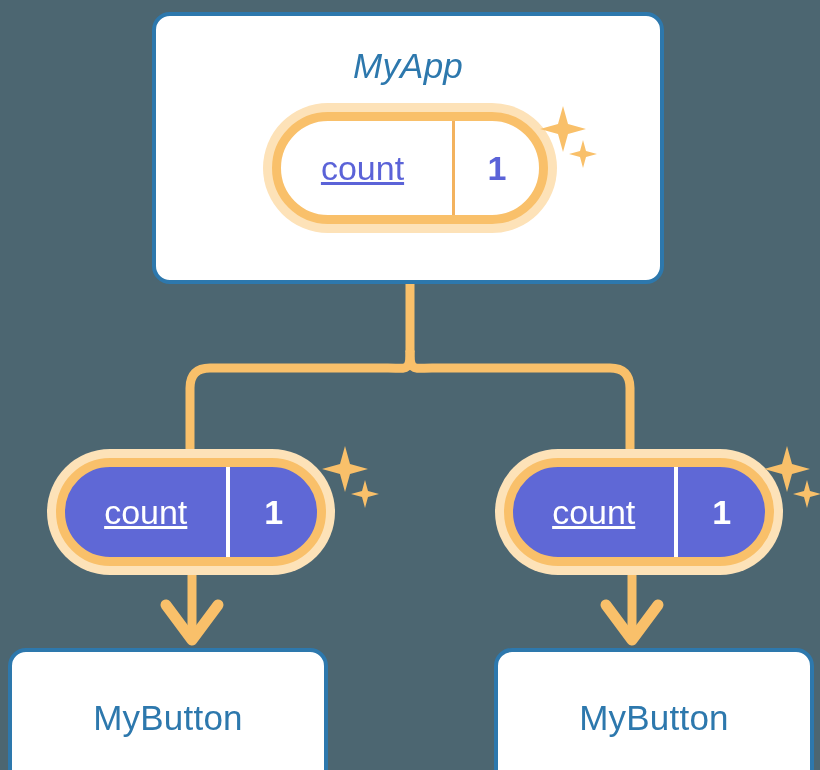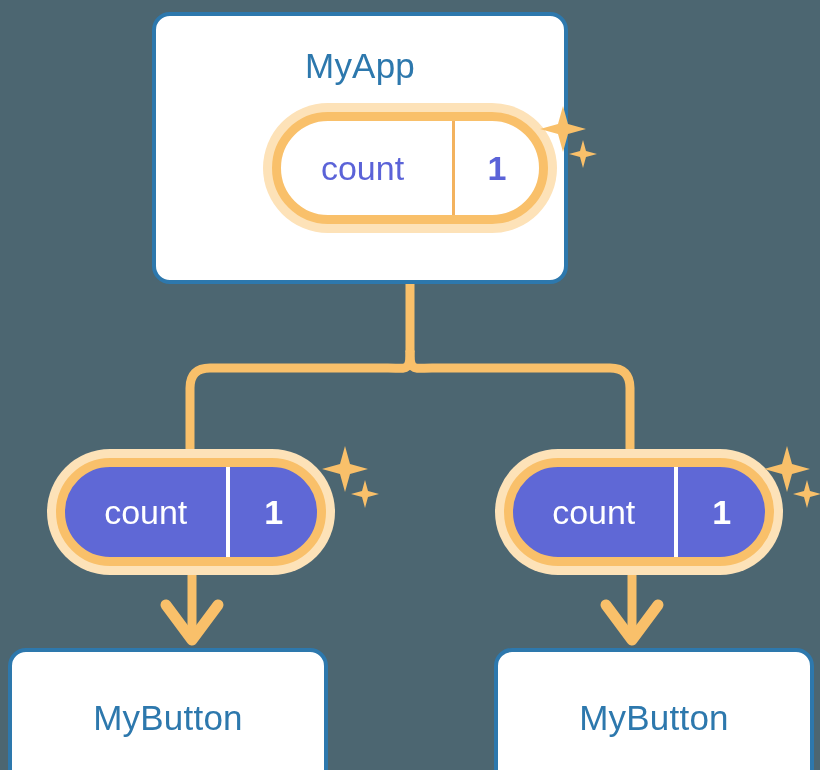--- a/index.html
+++ b/index.html
@@ -41,23 +41,24 @@
   .card-title {
     color: #2d78ad;
     font-size: 35px;
     letter-spacing: 0.2px;
     white-space: nowrap;
   }
 
   #card-myapp {
     left: 152px;
     top: 12px;
-    width: 416px;
+    width: 512px;
     height: 272px;
     padding-top: 30px;
+    font-style: italic;
   }
   #card-mybutton-left {
     left: 8px;
     top: 648px;
     width: 320px;
     height: 140px;
     justify-content: center;
   }
   #card-mybutton-right {
     left: 494px;
@@ -81,21 +82,21 @@
     box-shadow: 0 0 0 9px #fde2b8;
     overflow: hidden;
   }
   .pill-key, .pill-val {
     display: flex;
     align-items: center;
     justify-content: center;
     box-sizing: border-box;
     white-space: nowrap;
   }
-  .pill-key { font-size: 34px; }
+  .pill-key { font-size: 34px; text-decoration: underline; }
   .pill-val { font-weight: bold; font-size: 34px; }
 
   
   .pill-light {
     background: #ffffff;
     width: 276px;
     height: 112px;
   }
   .pill-light .pill-key {
     width: 174px;

